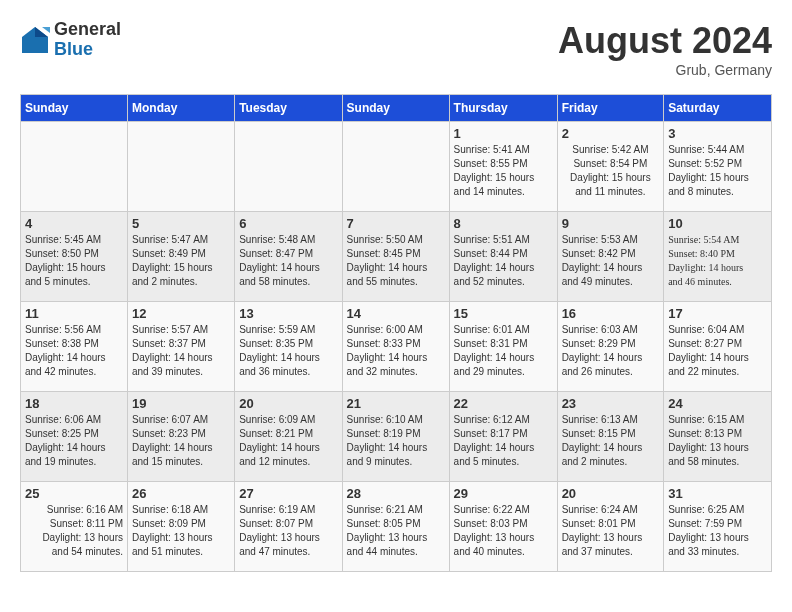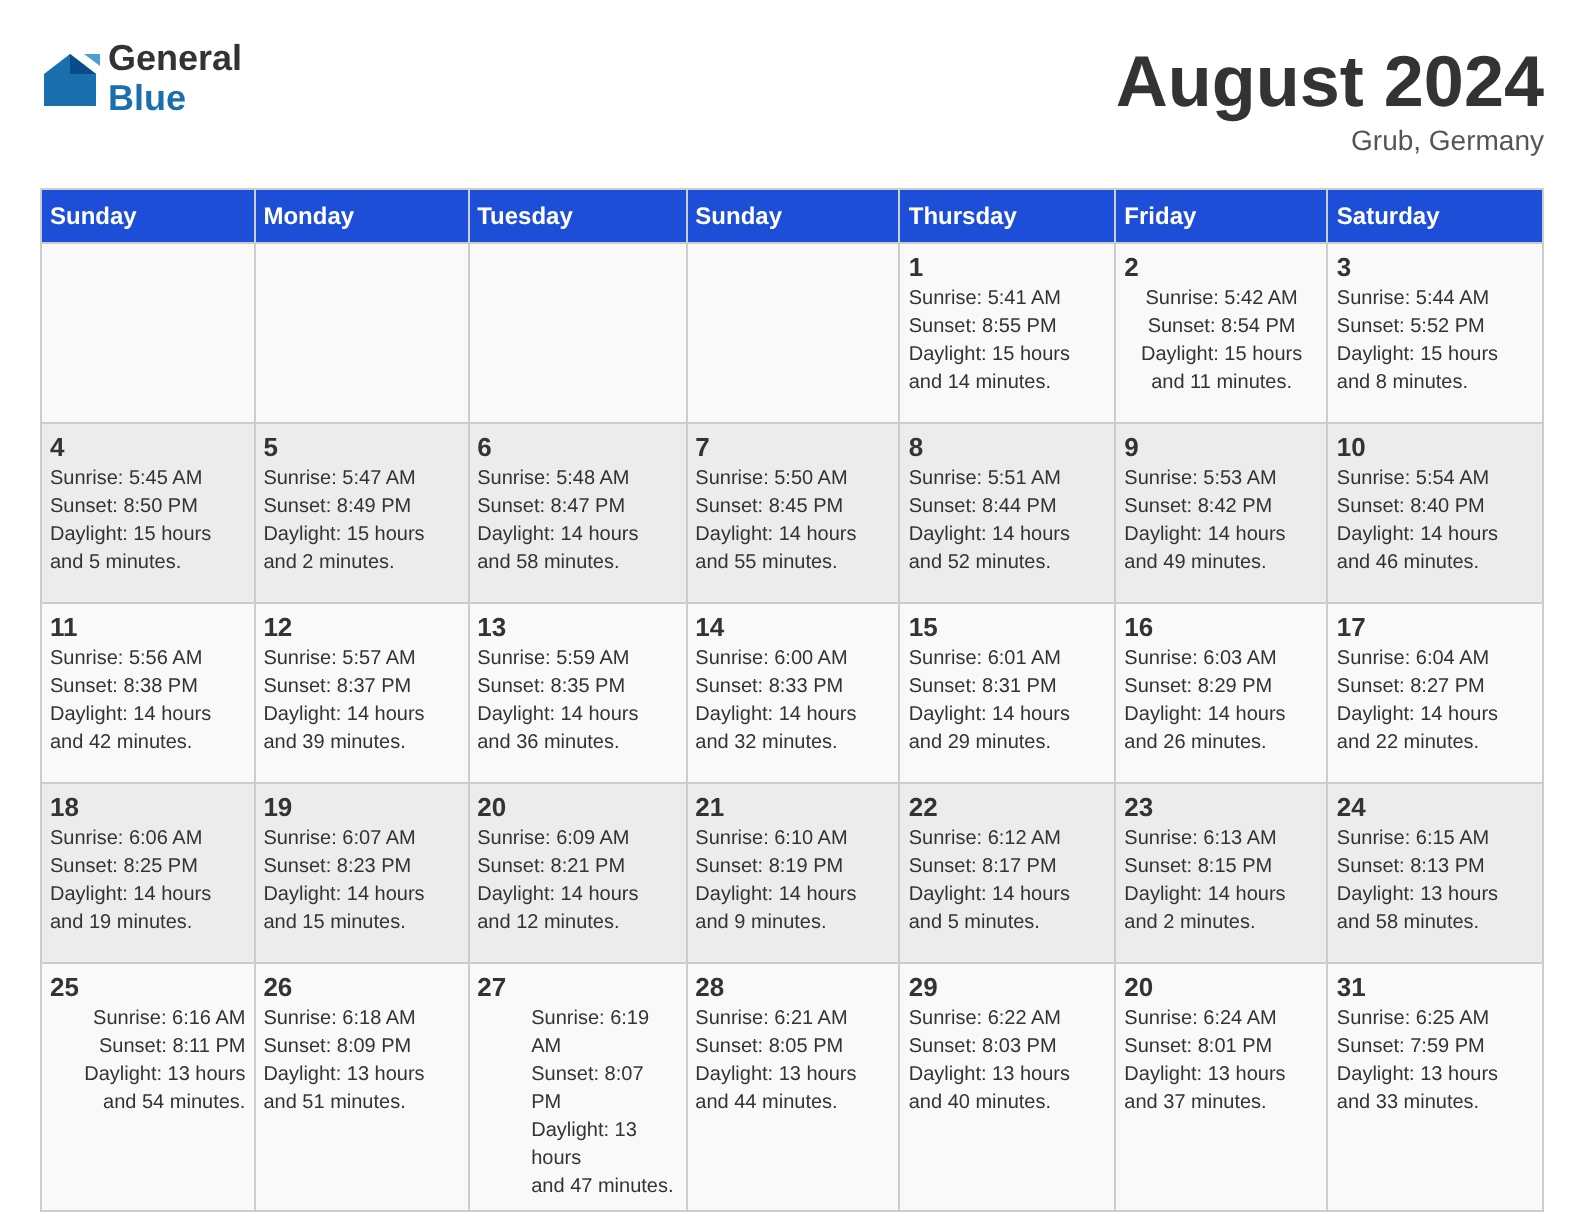--- a/index.html
+++ b/index.html
@@ -187,21 +187,21 @@
         </td>
         <td>
           <div class="day-num">9</div>
           <div class="day-detail" style="white-space: pre-line;">Sunrise: 5:53 AM
 Sunset: 8:42 PM
 Daylight: 14 hours
 and 49 minutes.</div>
         </td>
         <td>
           <div class="day-num">10</div>
-          <div class="day-detail" style="white-space: pre-line;">Sunrise: 5:54 AM
+          <div class="day-detail" style="white-space: pre-line; font-family: Liberation Serif, serif;">Sunrise: 5:54 AM
 Sunset: 8:40 PM
 Daylight: 14 hours
 and 46 minutes.</div>
         </td>
       </tr>
       <tr>
         <td>
           <div class="day-num">11</div>
           <div class="day-detail" style="white-space: pre-line;">Sunrise: 5:56 AM
 Sunset: 8:38 PM
@@ -312,21 +312,21 @@
         </td>
         <td>
           <div class="day-num">26</div>
           <div class="day-detail" style="white-space: pre-line;">Sunrise: 6:18 AM
 Sunset: 8:09 PM
 Daylight: 13 hours
 and 51 minutes.</div>
         </td>
         <td>
           <div class="day-num">27</div>
-          <div class="day-detail" style="white-space: pre-line; margin-left: 27px;">Sunrise: 6:19 AM
+          <div class="day-detail" style="white-space: pre-line;">Sunrise: 6:19 AM
 Sunset: 8:07 PM
 Daylight: 13 hours
 and 47 minutes.</div>
         </td>
         <td>
           <div class="day-num">28</div>
           <div class="day-detail" style="white-space: pre-line;">Sunrise: 6:21 AM
 Sunset: 8:05 PM
 Daylight: 13 hours
 and 44 minutes.</div>

